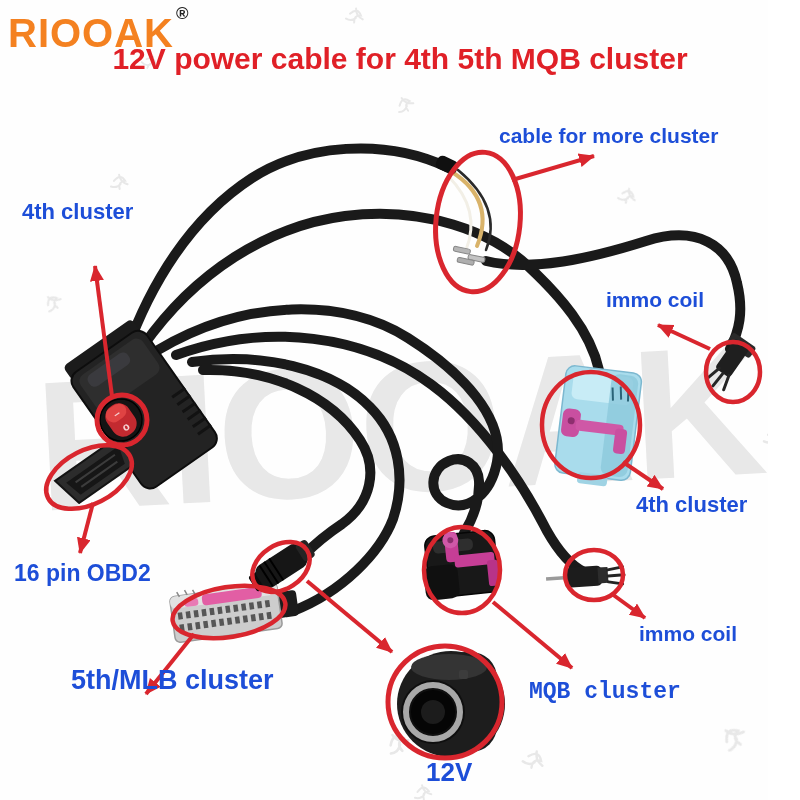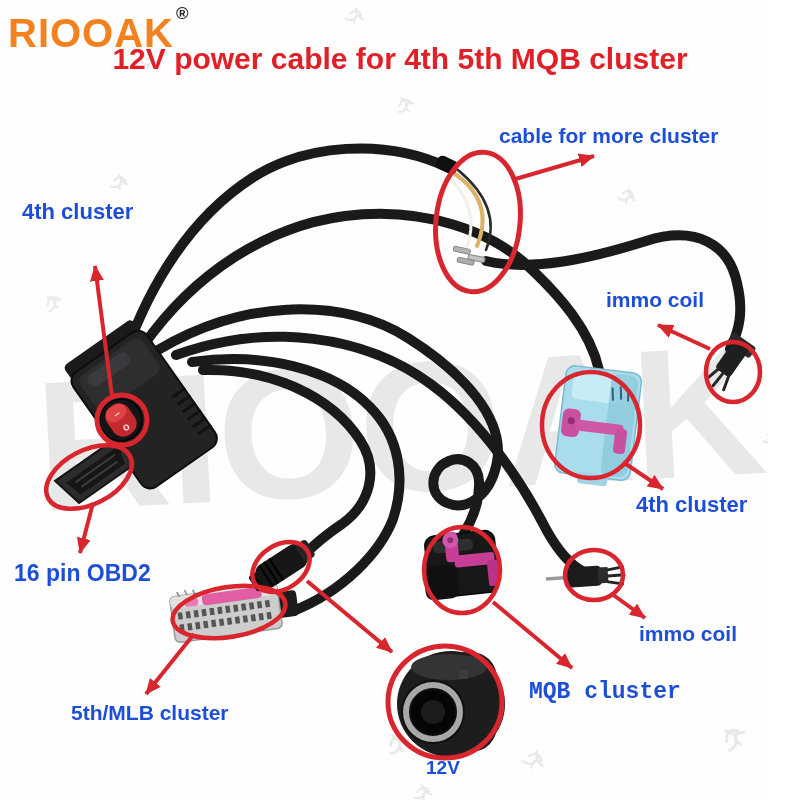--- a/index.html
+++ b/index.html
@@ -5,24 +5,24 @@
   html,body{margin:0;padding:0;background:#ffffff;}
   .stage{position:relative;width:768px;height:800px;background:#fefefe;overflow:hidden;
          font-family:"Liberation Sans",sans-serif;}
   .photo-svg{position:absolute;left:0;top:0;width:800px;height:800px;}
   .lbl{position:absolute;font-weight:bold;color:#1d4ed8;white-space:nowrap;z-index:5;}
   .lbl-cable-more{left:499px;top:124px;font-size:21px;}
   .lbl-power-switch{left:22px;top:197px;font-size:22px;line-height:29px;}
   .lbl-immo-top{left:606px;top:288px;font-size:21px;}
   .lbl-4th-cluster{left:636px;top:492px;font-size:22px;}
   .lbl-obd2{left:14px;top:560px;font-size:23px;}
-  .lbl-5th-mlb{left:71px;top:701px;font-size:21px;}
+  .lbl-5th-mlb{left:71px;top:665px;font-size:27px;}
   .lbl-mqb{left:529px;top:679px;font-size:23px;font-family:Liberation Mono, monospace;}
   .lbl-immo-bottom{left:639px;top:622px;font-size:21px;}
-  .lbl-12v{left:426px;top:757px;font-size:19px;}
+  .lbl-12v{left:426px;top:757px;font-size:26px;}
   .logo{position:absolute;left:8px;top:4px;z-index:5;font-weight:bold;color:#f48120;
         font-size:40px;letter-spacing:1px;}
   .logo sup{font-size:17px;color:#222;font-weight:bold;vertical-align:28px;margin-left:2px;}
   .title{position:absolute;left:0;top:42px;width:800px;text-align:center;z-index:5;
          font-size:30px;font-weight:bold;color:#e02027;}
 </style>
 </head>
 <body>
 
 <div class="stage">

